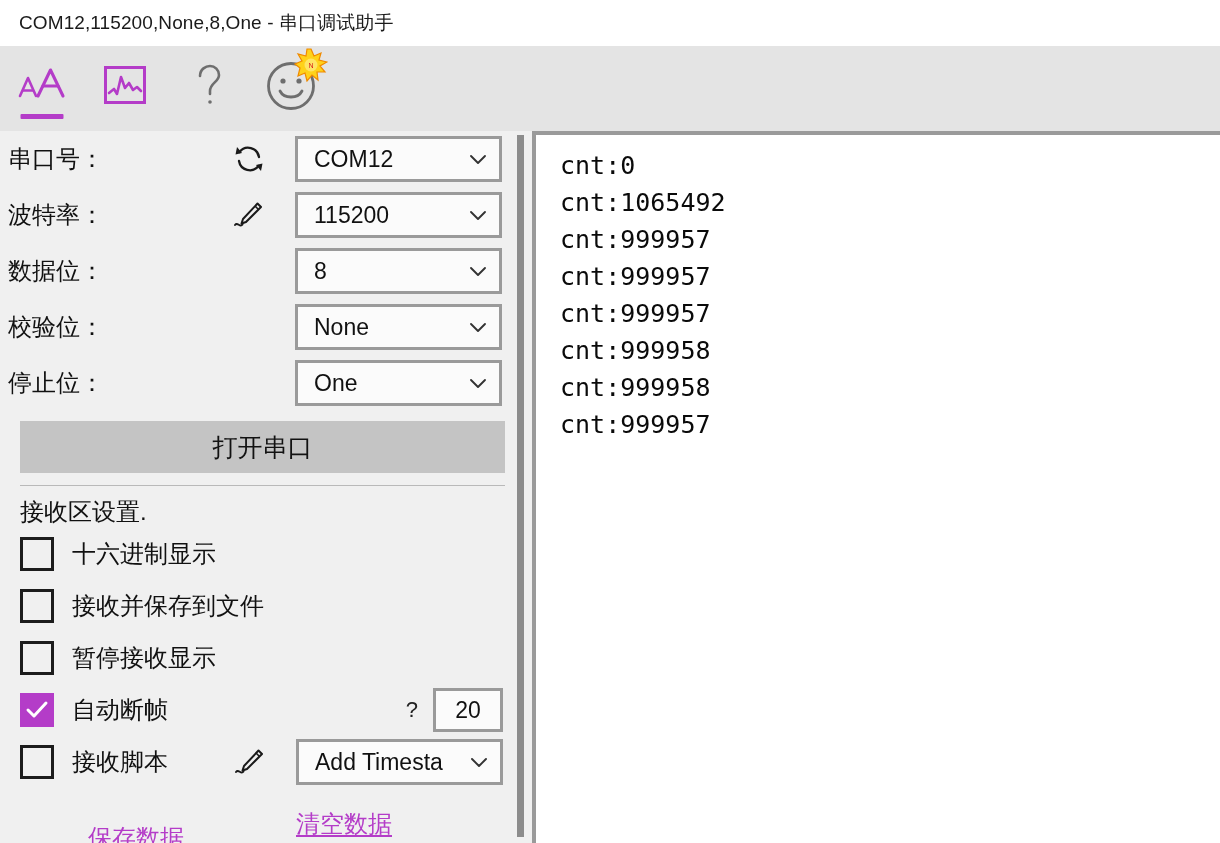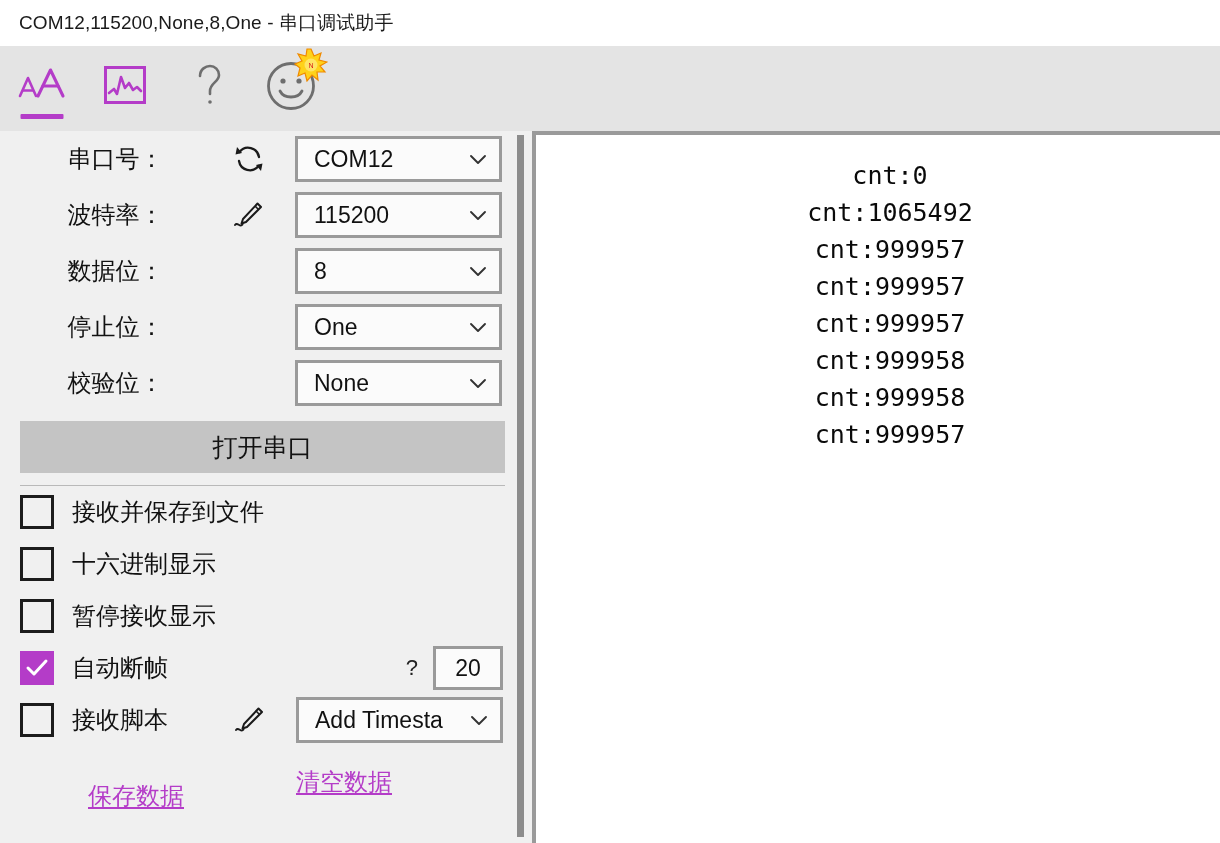--- a/index.html
+++ b/index.html
@@ -11,21 +11,20 @@
     height: 843px;
     overflow: hidden;
     background: #ffffff;
     font-family: "Liberation Sans", "DejaVu Sans", sans-serif;
     -webkit-font-smoothing: antialiased;
   }
   #app {
     position: relative;
     width: 1220px;
     height: 604px;
-    text-align: center;
   }
 
   
   .titlebar {
     height: 46px;
     background: #ffffff;
     display: flex;
     align-items: center;
     padding-left: 19px;
     box-sizing: border-box;
@@ -275,21 +274,21 @@
   }
 
   
   .right-panel {
     flex: 1 1 auto;
     height: 712px;
     background: #ffffff;
     border-top: 4px solid #9a9a9a;
     border-left: 4px solid #9a9a9a;
     box-sizing: border-box;
-    padding: 22px 0 0 24px;
+    padding: 12px 0 0 24px;
     overflow: hidden;
   }
   .rx-line {
     font-family: "DejaVu Sans Mono", "Liberation Mono", monospace;
     font-size: 25px;
     line-height: 37px;
     color: #0a0a0a;
     white-space: pre;
   }
 </style>
@@ -407,62 +406,63 @@
           <span class="cval">8</span>
           <span class="chev">
             <svg width="22" height="22" viewBox="0 0 22 22">
               <path d="M4 8 L11 15 L18 8" fill="none" stroke="#333333" stroke-width="1.9" stroke-linecap="round" stroke-linejoin="round"></path>
             </svg>
           </span>
         </div>
       </div>
 
       <div class="row">
+        <span class="label">校验位：</span>
+        <span class="row-icon"></span>
+        <div class="combo">
+          <span class="cval">None</span>
+          <span class="chev">
+            <svg width="22" height="22" viewBox="0 0 22 22">
+              <path d="M4 8 L11 15 L18 8" fill="none" stroke="#333333" stroke-width="1.9" stroke-linecap="round" stroke-linejoin="round"></path>
+            </svg>
+          </span>
+        </div>
+      </div>
+
+      <div class="row">
         <span class="label">停止位：</span>
         <span class="row-icon"></span>
         <div class="combo">
           <span class="cval">One</span>
           <span class="chev">
             <svg width="22" height="22" viewBox="0 0 22 22">
               <path d="M4 8 L11 15 L18 8" fill="none" stroke="#333333" stroke-width="1.9" stroke-linecap="round" stroke-linejoin="round"></path>
             </svg>
           </span>
         </div>
       </div>
 
-      <div class="row">
-        <span class="label">校验位：</span>
-        <span class="row-icon"></span>
-        <div class="combo">
-          <span class="cval">None</span>
-          <span class="chev">
-            <svg width="22" height="22" viewBox="0 0 22 22">
-              <path d="M4 8 L11 15 L18 8" fill="none" stroke="#333333" stroke-width="1.9" stroke-linecap="round" stroke-linejoin="round"></path>
-            </svg>
-          </span>
-        </div>
-      </div>
-
       <div class="open-btn">打开串口</div>
 
       <div class="divider"></div>
 
+      <div class="section-title">接收区设置.</div>
 
       <div class="cbrow">
         <span class="cb">
           
         </span>
-        <span class="cblabel">接收并保存到文件</span>
+        <span class="cblabel">十六进制显示</span>
       </div>
 
       <div class="cbrow">
         <span class="cb">
           
         </span>
-        <span class="cblabel">十六进制显示</span>
+        <span class="cblabel">接收并保存到文件</span>
       </div>
 
       <div class="cbrow">
         <span class="cb">
           
         </span>
         <span class="cblabel">暂停接收显示</span>
       </div>
 
       <div class="cbrow">

